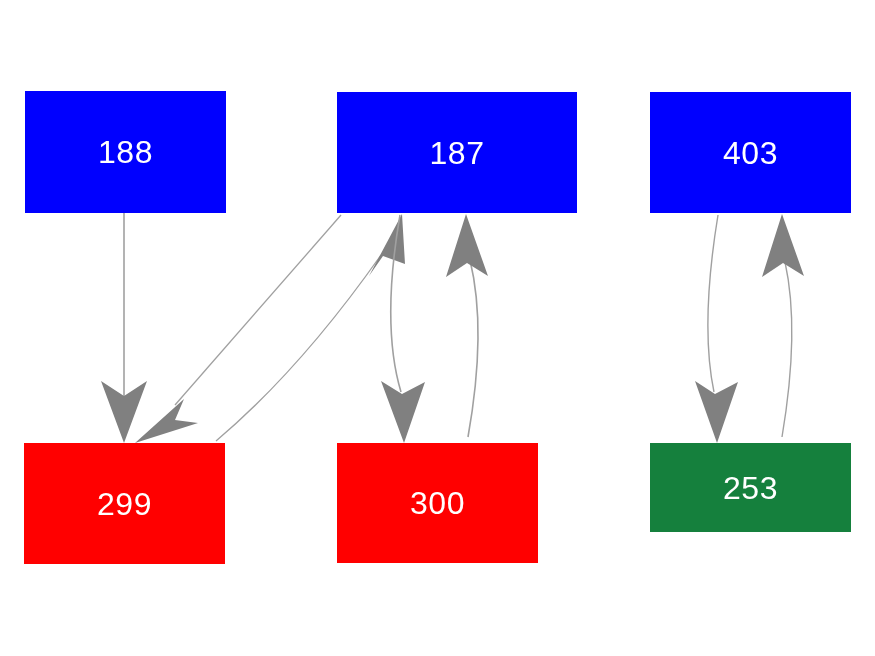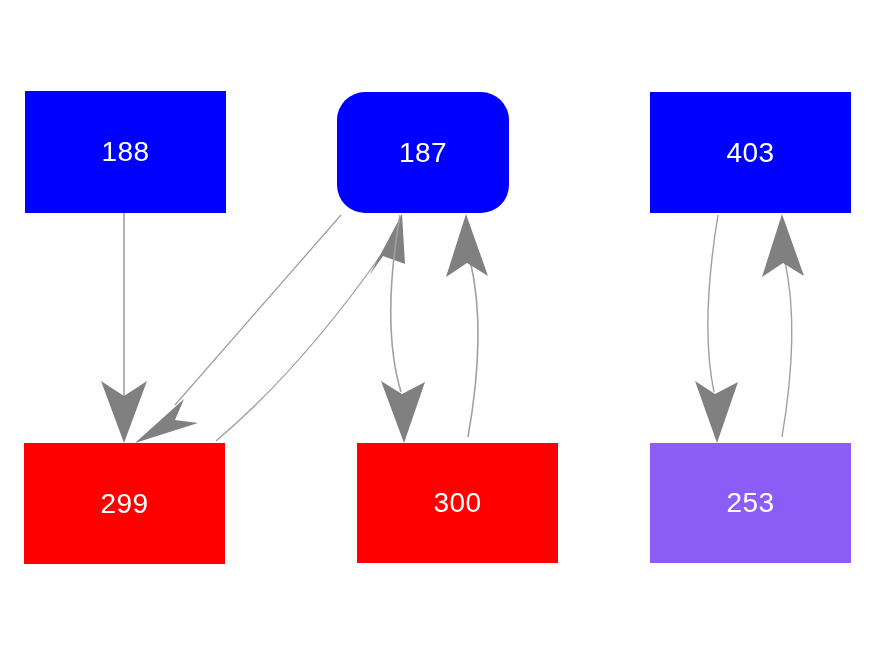--- a/index.html
+++ b/index.html
@@ -25,21 +25,21 @@
   .node {
     position: absolute;
     display: flex;
     align-items: center;
     justify-content: center;
     box-sizing: border-box;
     z-index: 2;
   }
   .node-label {
     color: #ffffff;
-    font-size: 28px;
+    font-size: 32px;
     font-weight: 400;
     line-height: 1;
     letter-spacing: 0.5px;
     user-select: none;
   }
 </style>
 </head>
 <body>
 
 <div id="canvas">
@@ -80,33 +80,33 @@
       <path d="M 782,437 Q 800,330 785,262" stroke="#A0A0A0" stroke-width="1.4" fill="none"></path>
       <path d="M 782,214 L 762,277 L 783,263 L 804,276 Z" fill="#808080"></path>
     </g>
 
   </svg>
 
   <div class="node" style="left:25px; top:91px; width:201px; height:122px; background:#0000FF;">
     <span class="node-label">188</span>
   </div>
 
-  <div class="node" style="left:337px; top:92px; width:172px; height:121px; background:#0000FF;border-radius:28px;">
+  <div class="node" style="left:337px; top:92px; width:240px; height:121px; background:#0000FF;">
     <span class="node-label">187</span>
   </div>
 
   <div class="node" style="left:650px; top:92px; width:201px; height:121px; background:#0000FF;">
     <span class="node-label">403</span>
   </div>
 
   <div class="node" style="left:24px; top:443px; width:201px; height:121px; background:#FF0000;">
     <span class="node-label">299</span>
   </div>
 
-  <div class="node" style="left:337px; top:443px; width:201px; height:120px; background:#FF0000;margin-left:20px;">
+  <div class="node" style="left:337px; top:443px; width:201px; height:120px; background:#FF0000;">
     <span class="node-label">300</span>
   </div>
 
-  <div class="node" style="left:650px; top:443px; width:201px; height:120px; background:#8b5cf6;">
+  <div class="node" style="left:650px; top:443px; width:201px; height:89px; background:#15803d;">
     <span class="node-label">253</span>
   </div>
 
 </div>
 
 </body></html>

